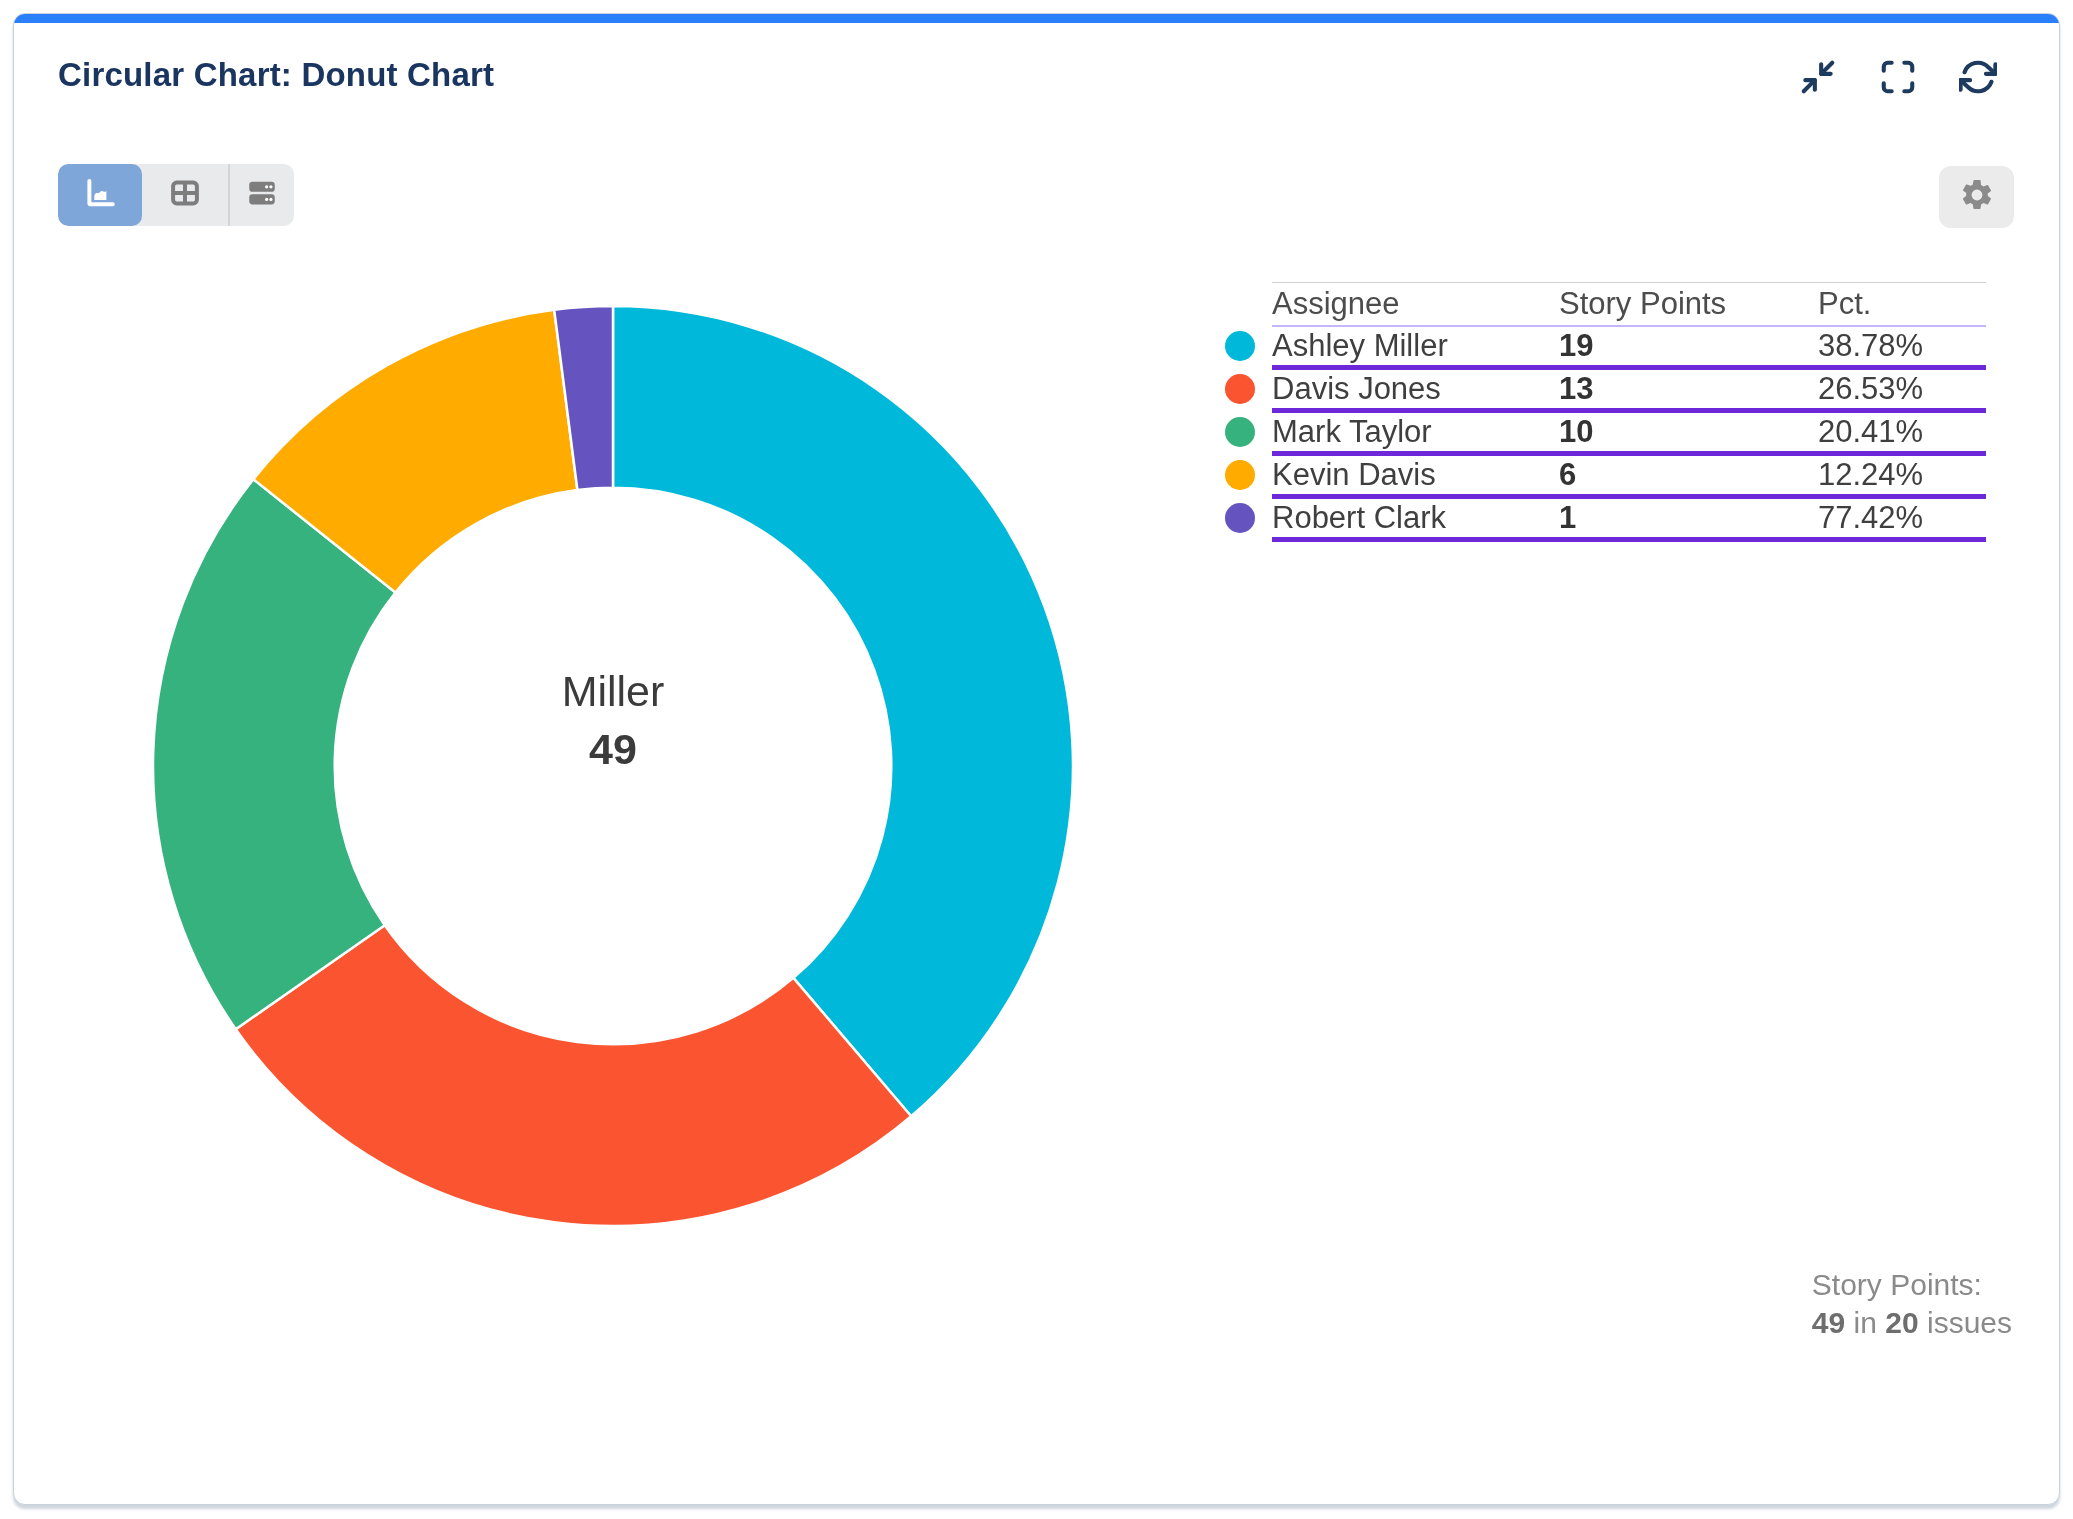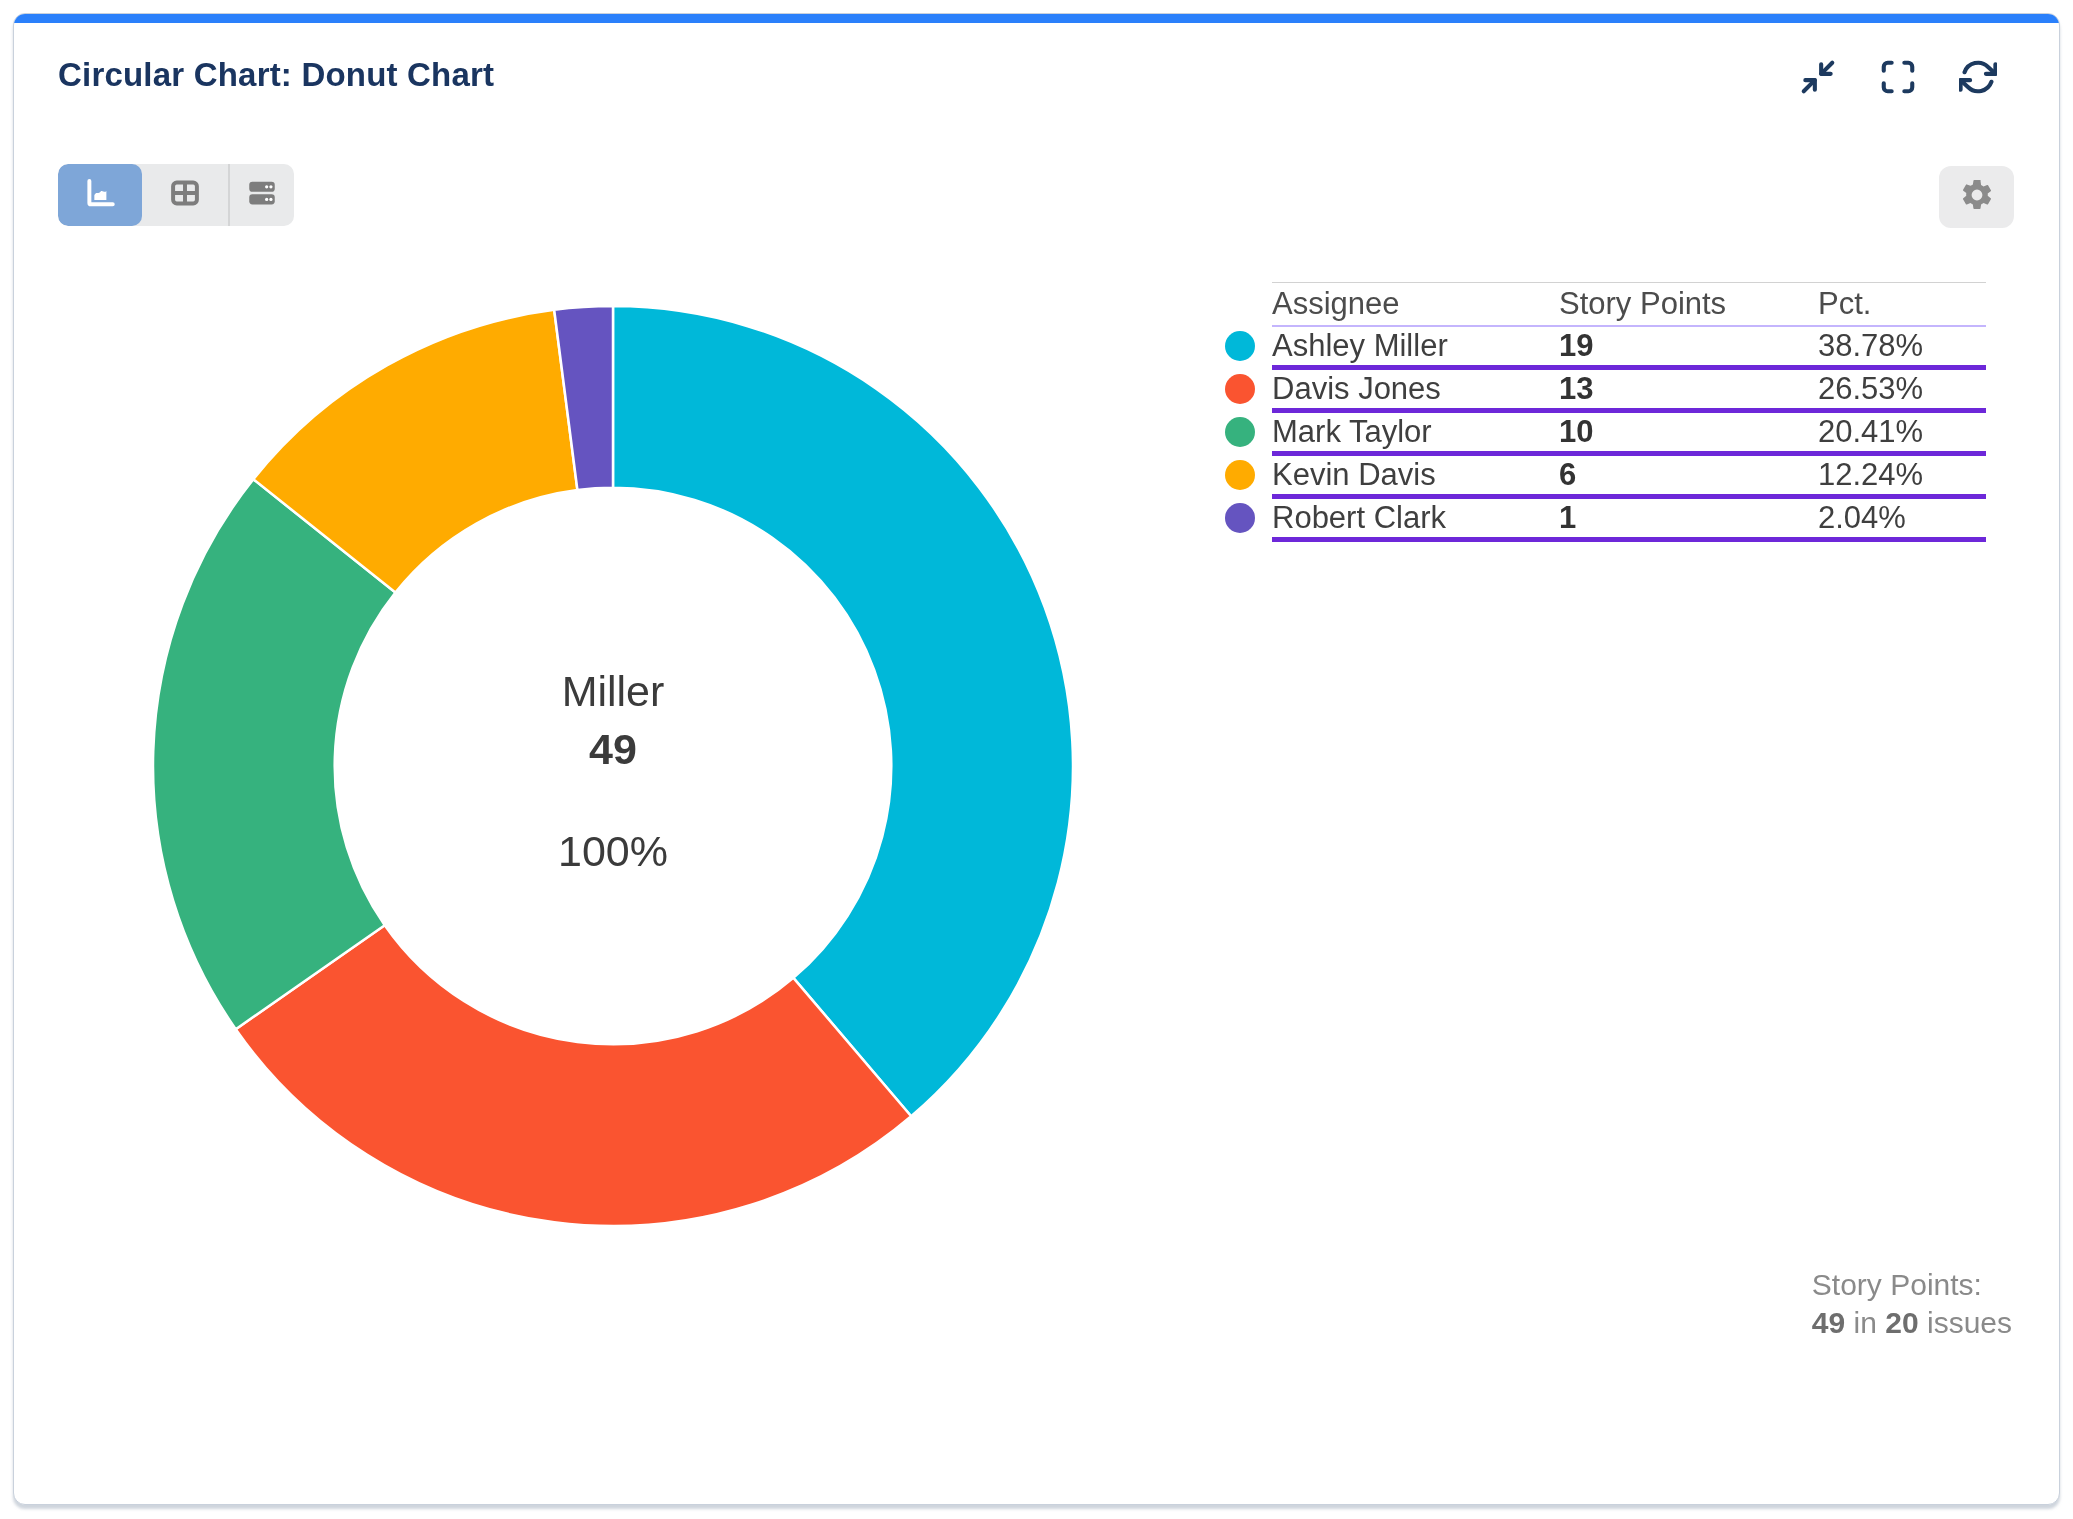--- a/index.html
+++ b/index.html
@@ -121,21 +121,20 @@
         <path d="M 760.1850618415826 812.2651408498018 A 460 460 0 0 1 84.7207628854004 725.1736636561982 L 233.74606154566723 621.2200665119999 A 278.3 278.3 0 0 0 642.4019624141575 673.9104102141301 Z" fill="#fa5430" stroke="#ffffff" stroke-width="2.5"></path>
         <path d="M 84.7207628854004 725.1736636561982 A 460 460 0 0 1 102.35751806470626 175.19469114498264 L 244.41629842914728 288.4827881427145 A 278.3 278.3 0 0 0 233.74606154566723 621.2200665119999 Z" fill="#36b27e" stroke="#ffffff" stroke-width="2.5"></path>
         <path d="M 102.35751806470626 175.19469114498264 A 460 460 0 0 1 403.17650562512694 5.7765936413068175 L 426.4117859032018 185.98483915299062 A 278.3 278.3 0 0 0 244.41629842914728 288.4827881427145 Z" fill="#ffab00" stroke="#ffffff" stroke-width="2.5"></path>
         <path d="M 403.17650562512694 5.7765936413068175 A 460 460 0 0 1 461.9999999999999 2 L 461.99999999999994 183.7 A 278.3 278.3 0 0 0 426.4117859032018 185.98483915299062 Z" fill="#6554c0" stroke="#ffffff" stroke-width="2.5"></path>
       </svg>
   </div>
 
   <div class="donut-center">
     <div class="lbl">Miller</div>
     <div class="val">49</div>
-    <div class="pct">100%</div>
   </div>
 
   <div class="legend">
     <div class="cell hcell hfirst"></div>
     <div class="cell hcell">Assignee</div>
     <div class="cell hcell">Story Points</div>
     <div class="cell hcell">Pct.</div>
 
     <div class="cell dotcell">
         <span class="dot" style="background: rgb(0, 184, 217);"></span>
@@ -163,20 +162,20 @@
       </div>
     <div class="cell rcell">Kevin Davis</div>
     <div class="cell rcell pts">6</div>
     <div class="cell rcell">12.24%</div>
 
     <div class="cell dotcell">
         <span class="dot" style="background: rgb(101, 84, 192);"></span>
       </div>
     <div class="cell rcell">Robert Clark</div>
     <div class="cell rcell pts">1</div>
-    <div class="cell rcell">2.04%</div>
+    <div class="cell rcell">77.42%</div>
   </div>
 
   <div class="footer">
     <div>Story Points:</div>
     <div><b>49</b><span> in </span><b>20</b><span> issues</span></div>
   </div>
 </div>
 
 </body></html>

